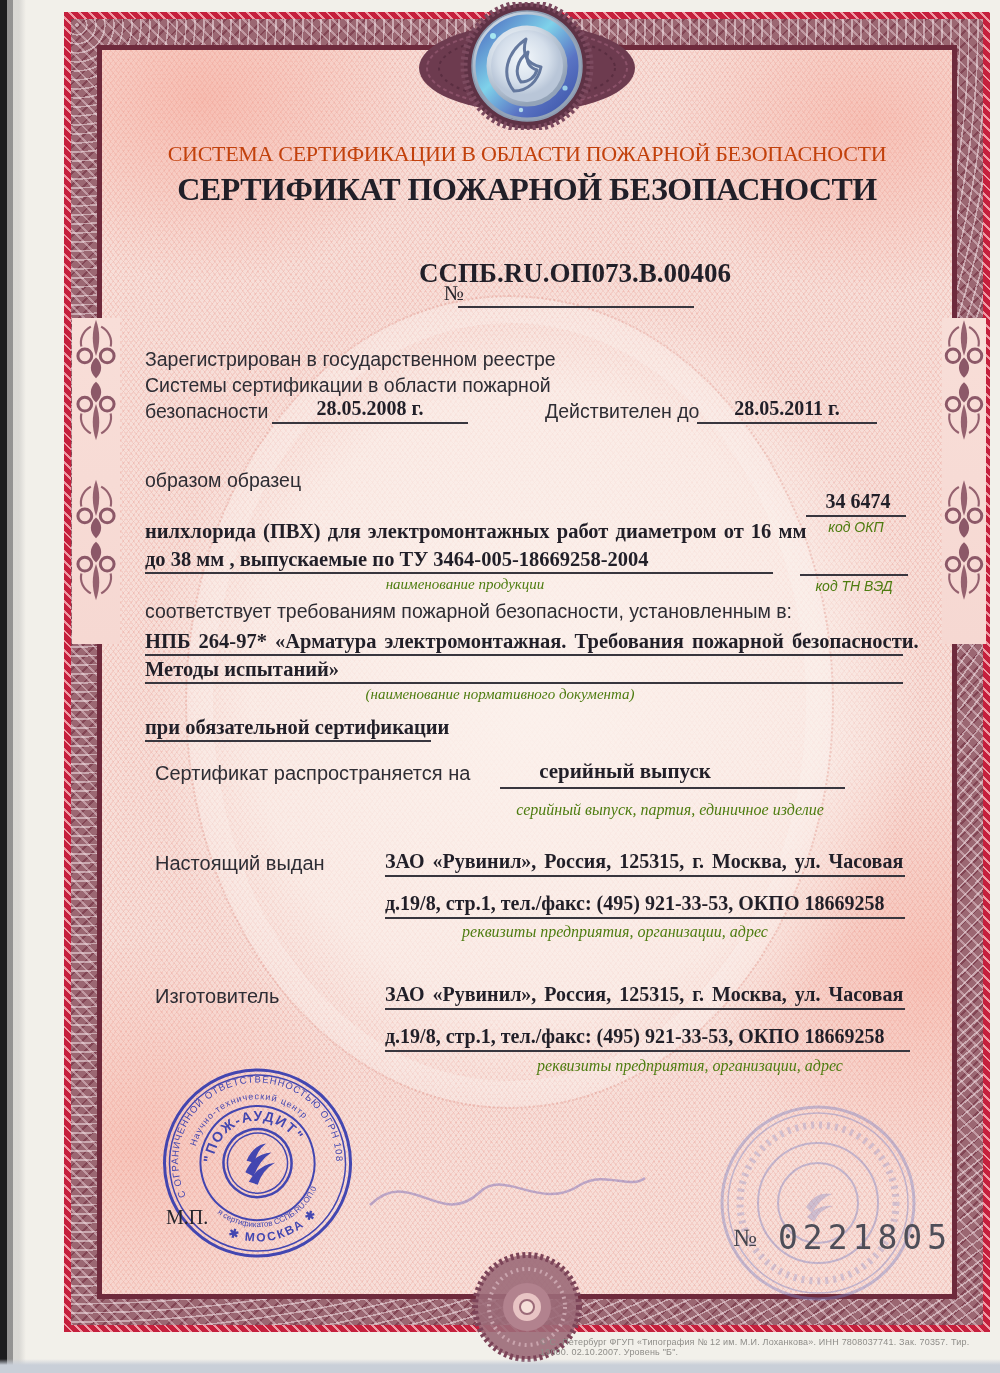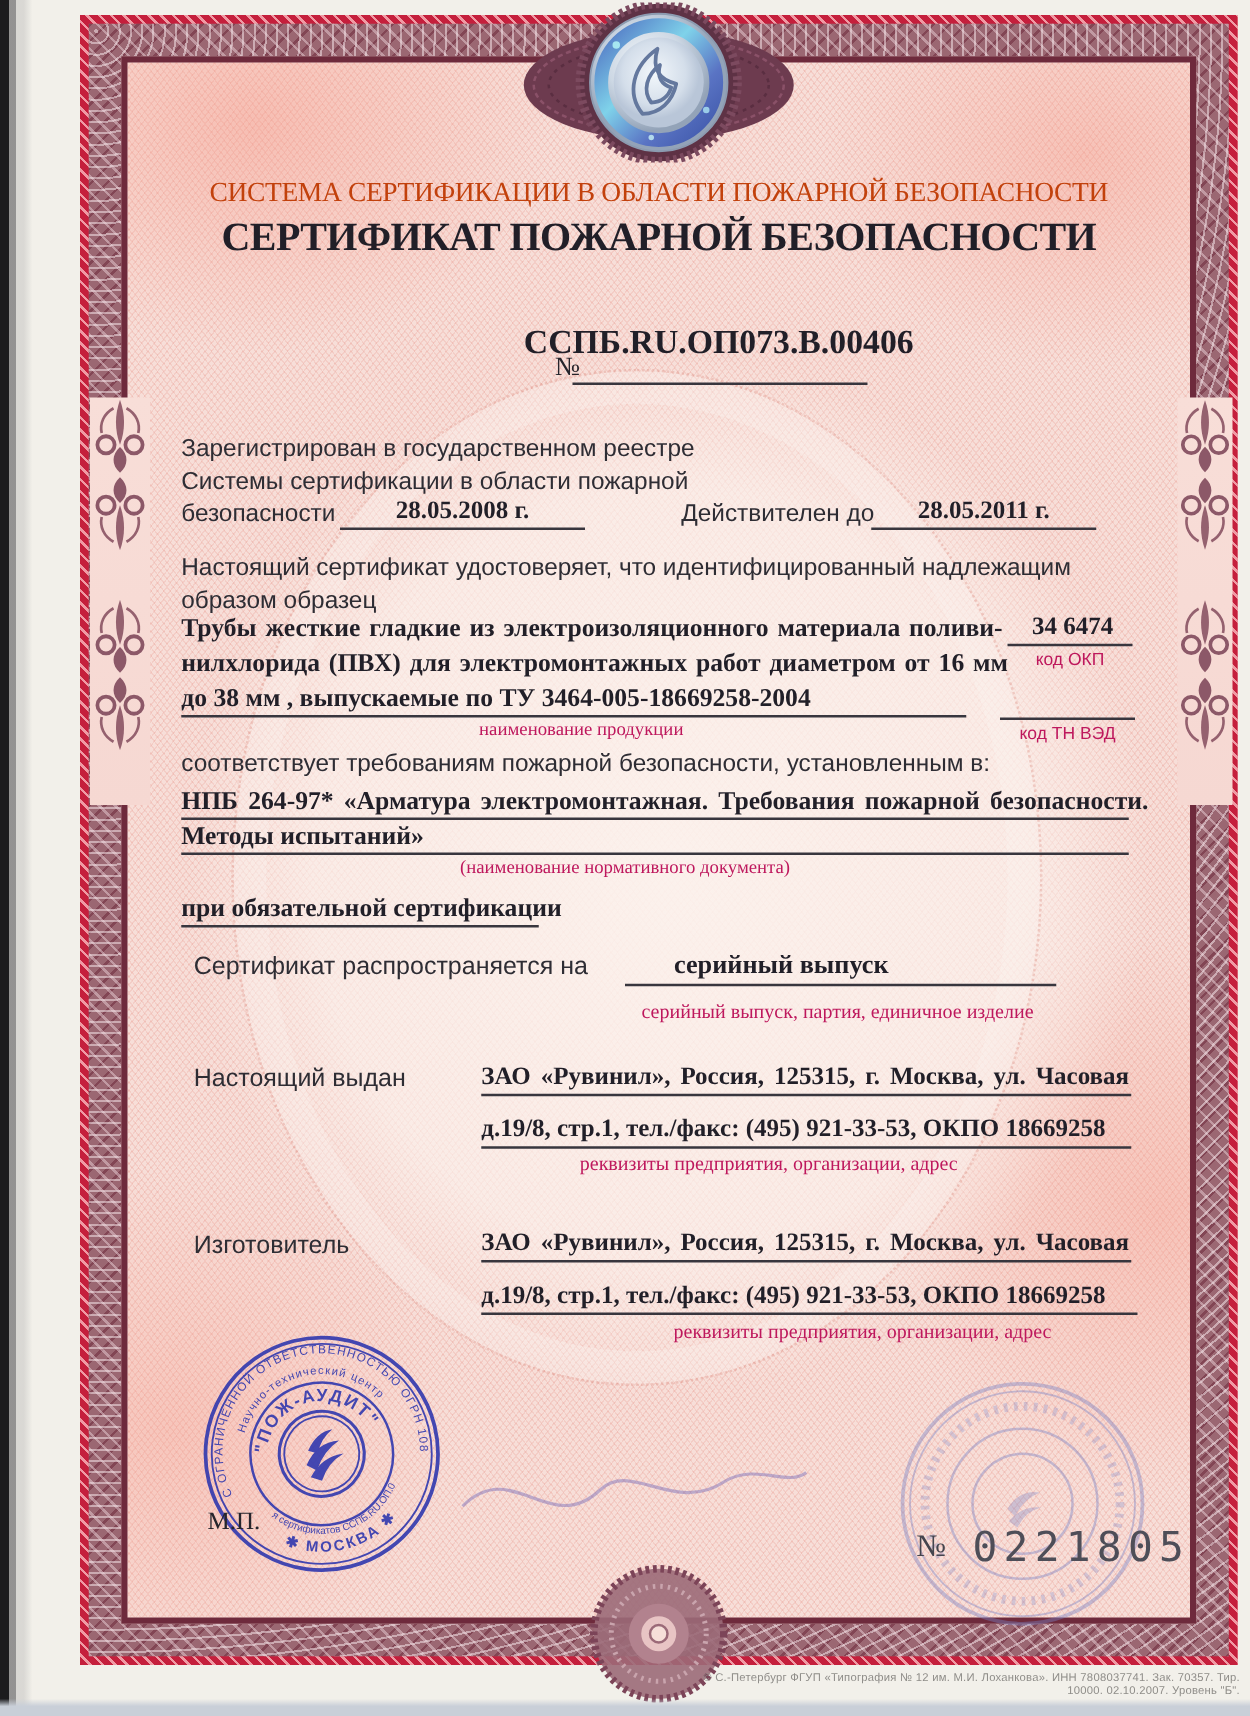--- a/index.html
+++ b/index.html
@@ -37,21 +37,21 @@
     background:linear-gradient(#f8ded8,#f6d8d2);}
   .chain.left{left:72px;width:48px;}
   .chain.right{left:942px;width:44px;}
   .chain svg{display:block;}
   .gap{height:36px;}
 
   
   .abs{position:absolute;z-index:3;}
   .sans{font-family:"Liberation Sans",sans-serif;color:#2e2d34;}
   .sb{font-weight:bold;color:#211f28;}
-  .cap{color:#be185d;}
+  .cap{font-style:italic;color:#4d7c0f;}
   .rule{position:absolute;height:2px;background:#38363e;z-index:3;}
   .ctr{text-align:center;}
   .footer{font-family:"Liberation Sans",sans-serif;font-size:9px;color:#8f8d89;letter-spacing:.2px;}
   .blanknum{font-family:"DejaVu Sans Mono","Liberation Mono",monospace;color:#4e4e58;letter-spacing:5px;}
   .stamp-wrap{position:absolute;z-index:4;}
 </style>
 </head>
 <body>
 
 <div id="page">
@@ -168,24 +168,22 @@
 
   <div class="abs sans" style="left:145px;top:348px;font-size:19.5px">Зарегистрирован в государственном реестре</div>
   <div class="abs sans" style="left:145px;top:374px;font-size:19.5px">Системы сертификации в области пожарной</div>
   <div class="abs sans" style="left:145px;top:400px;font-size:19.5px">безопасности</div>
   <div class="abs sb ctr" style="left:280px;top:397px;width:180px;font-size:20px">28.05.2008 г.</div>
   <div class="rule" style="left:272px;top:422px;width:196px;height:1.5px"></div>
   <div class="abs sans" style="left:545px;top:400px;font-size:19.5px">Действителен до</div>
   <div class="abs sb ctr" style="left:703px;top:397px;width:168px;font-size:20px">28.05.2011 г.</div>
   <div class="rule" style="left:697px;top:422px;width:180px;height:1.5px"></div>
 
-  <div class="abs sans" style="left:145px;top:443px;font-size:19.5px">Настоящий сертификат удостоверяет, что идентифицированный надлежащим</div>
   <div class="abs sans" style="left:145px;top:469px;font-size:19.5px">образом образец</div>
 
-  <div class="abs sb" style="left:145px;top:492px;font-size:20.5px;word-spacing:2px">Трубы жесткие гладкие из электроизоляционного материала поливи-</div>
   <div class="abs sb" style="left:145px;top:520px;font-size:20.5px;word-spacing:2px">нилхлорида (ПВХ) для электромонтажных работ диаметром от 16 мм</div>
   <div class="abs sb" style="left:145px;top:548px;font-size:20.5px">до 38 мм , выпускаемые по ТУ 3464-005-18669258-2004</div>
   <div class="rule" style="left:145px;top:572px;width:628px;height:1.5px"></div>
   <div class="abs cap ctr" style="left:300px;top:576px;width:330px;font-size:15px">наименование продукции</div>
   <div class="abs sb ctr" style="left:808px;top:490px;width:100px;font-size:20px">34 6474</div>
   <div class="rule" style="left:806px;top:515px;width:100px;height:1.5px"></div>
   <div class="abs cap ctr sans" style="left:806px;top:519px;width:100px;font-size:14px">код ОКП</div>
   <div class="rule" style="left:800px;top:574px;width:108px;height:1.5px"></div>
   <div class="abs cap ctr sans" style="left:798px;top:578px;width:112px;font-size:14px">код ТН ВЭД</div>
 
@@ -266,17 +264,17 @@
     </svg>
   </div>
 
   <svg class="abs" style="left:355px;top:1150px;z-index:4" width="300" height="80">
     <path d="M15,55 C55,15 85,80 125,42 C150,18 185,62 225,35 C250,20 275,40 290,28" fill="none" stroke="rgba(115,105,185,.45)" stroke-width="2.5"></path>
   </svg>
 
   <div class="abs" style="left:733px;top:1224px;font-size:25px;color:#45454e;z-index:5">№</div>
   <div class="abs blanknum" style="left:778px;top:1218px;font-size:33px;z-index:5">0221805</div>
 
-  <div class="abs footer" style="left:540px;top:1337px;width:452px;text-align:right;z-index:6">© С.-Петербург ФГУП «Типография № 12 им. М.И. Лоханкова». ИНН 7808037741. Зак. 70357. Тир. 10000. 02.10.2007. Уровень "Б".</div>
+  <div class="abs footer" style="left:540px;top:1337px;width:452px;z-index:6">© С.-Петербург ФГУП «Типография № 12 им. М.И. Лоханкова». ИНН 7808037741. Зак. 70357. Тир. 10000. 02.10.2007. Уровень "Б".</div>
 
   <div class="scan-left"></div>
   <div class="scan-bottom"></div>
 </div>
 
 </body></html>

